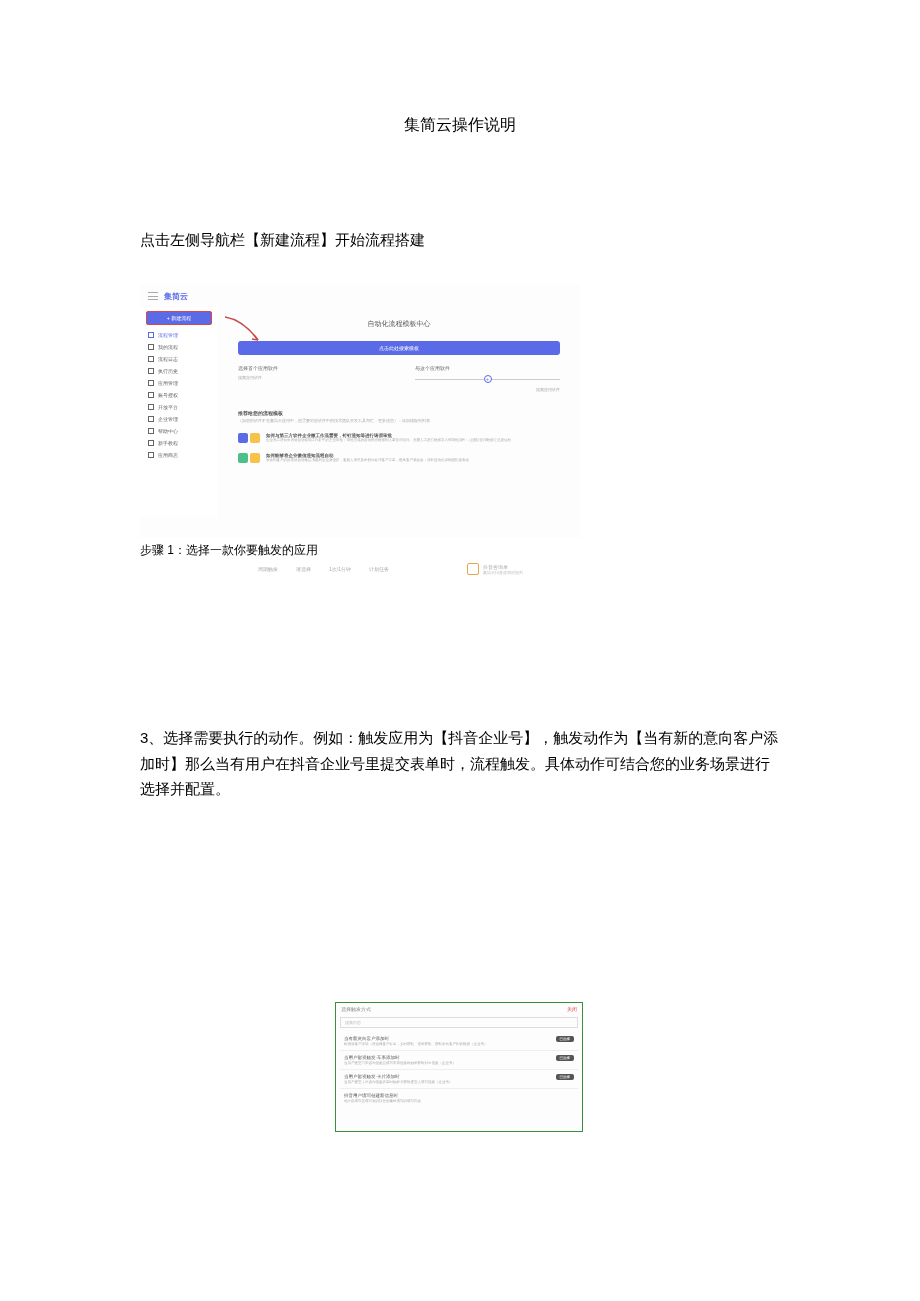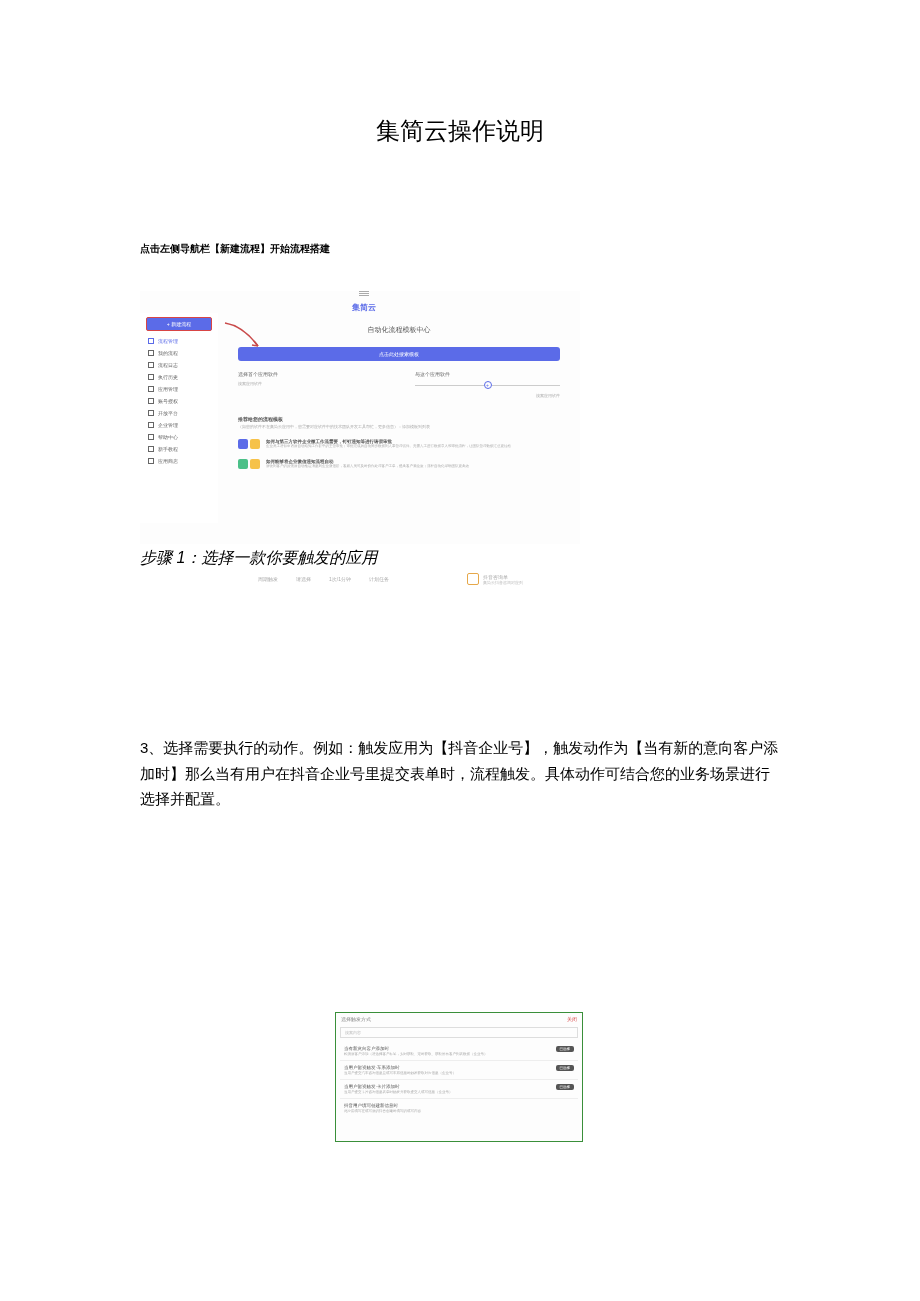--- a/index.html
+++ b/index.html
@@ -7,45 +7,44 @@
       width: 920px;
       height: 1301px;
       background: #fff;
       font-family: "Microsoft YaHei", "SimSun", sans-serif;
       color: #000;
       padding: 0 140px;
       position: relative;
     }
     .page-title {
       text-align: center;
-      font-size: 24px;
+      font-size: 16px;
       font-weight: normal;
       padding-top: 115px;
     }
     .section-1 {
       margin-top: 95px;
-      font-size: 10px;
-      font-weight: bold;
+      font-size: 15px;
+      font-weight: normal;
     }
     .ui-screenshot-1 {
       margin-top: 35px;
       width: 440px;
       height: 253px;
       background: #fdfdfd;
       position: relative;
       font-size: 6px;
       color: #888;
     }
     .ss1-header {
       height: 22px;
       display: flex;
       align-items: center;
       padding-left: 8px;
       gap: 6px;
-      flex-direction: column;
     }
     .ss1-menu-icon {
       width: 10px;
       height: 8px;
       display: flex;
       flex-direction: column;
       justify-content: space-between;
     }
     .ss1-menu-icon span {
       height: 1px;
@@ -167,23 +166,22 @@
     .ss1-card-icon {
       width: 10px; height: 10px; border-radius: 2px;
     }
     .ic-blue { background: #5b6be8; }
     .ic-yellow { background: #f6c24a; }
     .ic-green { background: #4bc088; }
     .ss1-card-text { flex: 1; }
     .ss1-card-title { font-size: 4.5px; color: #555; font-weight: bold; }
     .ss1-card-desc { font-size: 3.5px; color: #aaa; line-height: 1.3; }
     .step-1-label {
-      font-size: 16px;
+      font-size: 12px;
       margin-top: 4px;
-      font-style: italic;
     }
     .step-1-footer {
       display: flex;
       gap: 18px;
       font-size: 5px;
       color: #aaa;
       margin-top: 4px;
       padding-left: 118px;
       align-items: center;
     }

